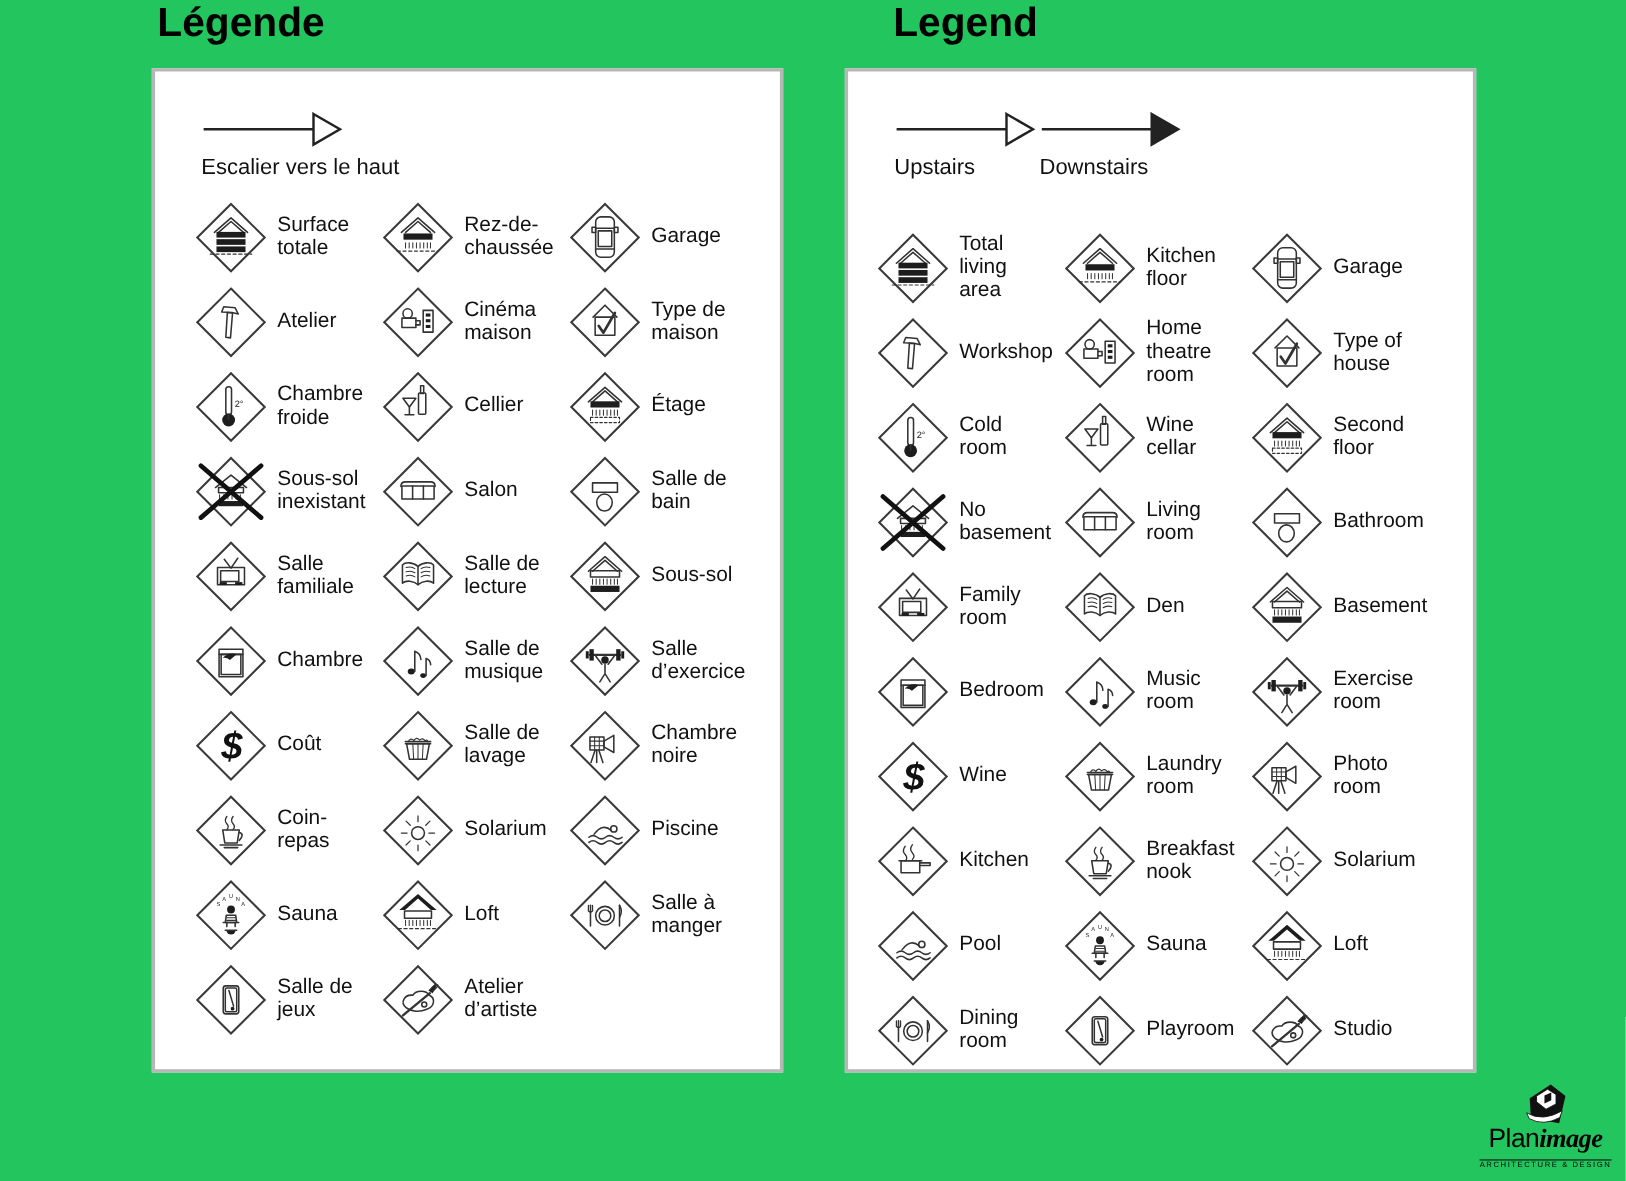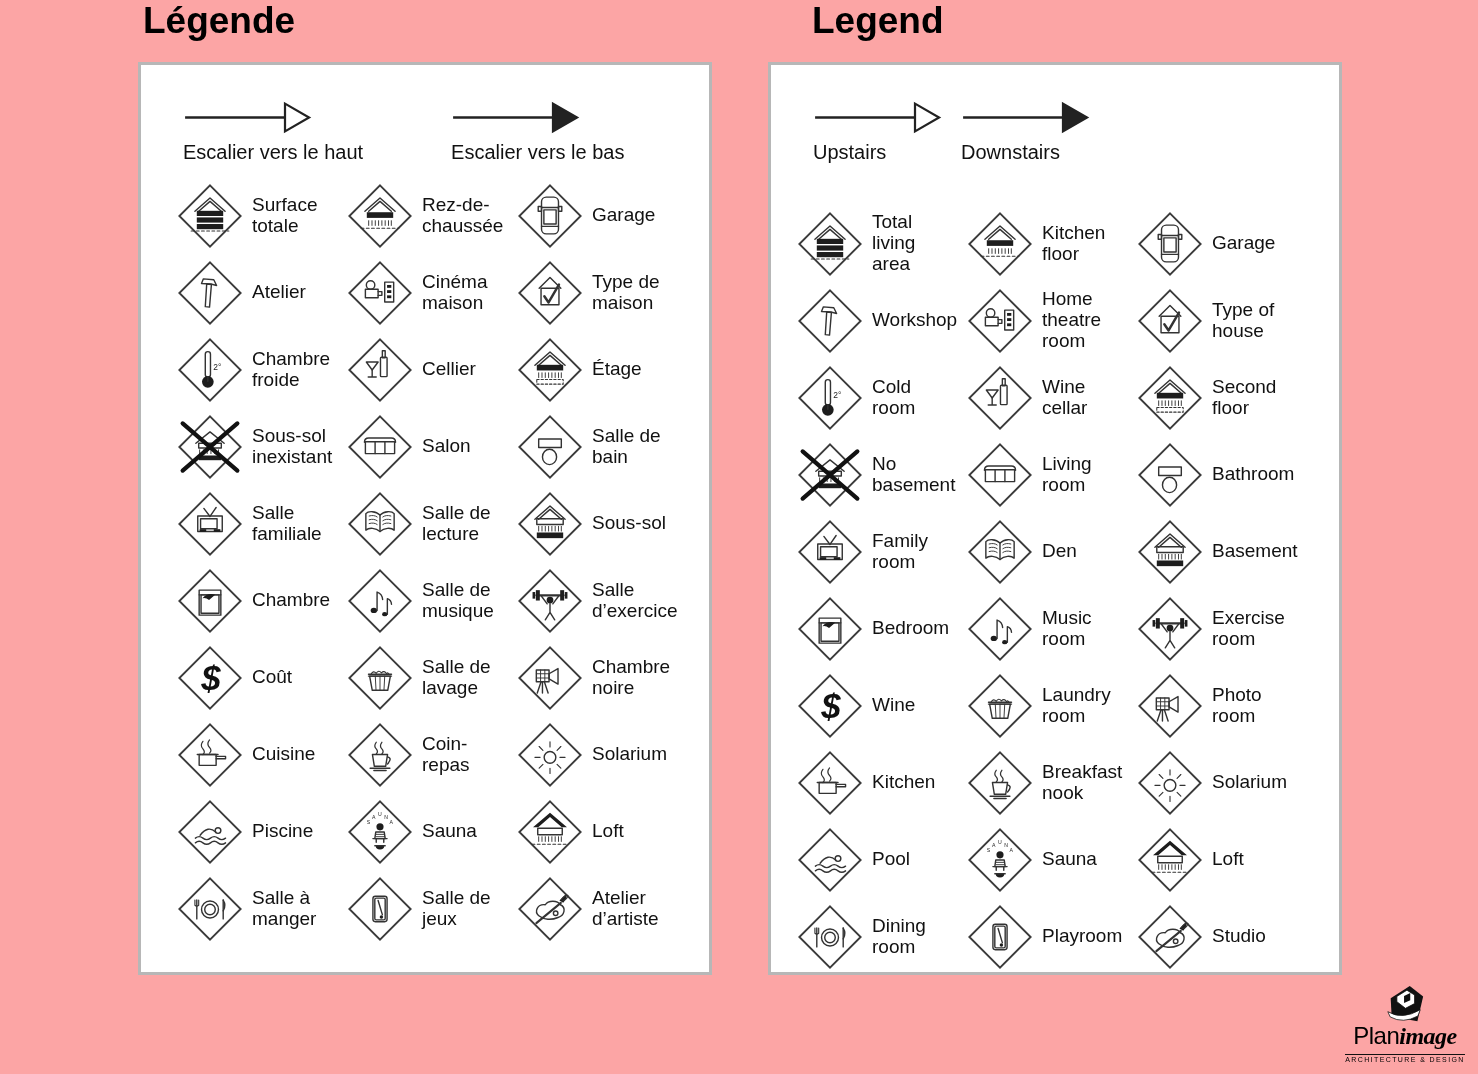--- a/index.html
+++ b/index.html
@@ -1,28 +1,28 @@
 <!DOCTYPE html>
 <html><head>
 <meta charset="utf-8">
 <style>
   html,body{margin:0;padding:0;background:#fff;}
-  #stage{position:relative;width:1478px;height:1074px;background:#fca5a5;overflow:hidden;
+  #stage{position:relative;width:1478px;height:1074px;background:#22c55e;overflow:hidden;
          font-family:"Liberation Sans",sans-serif;color:#111;}
   .panel-title{position:absolute;top:0px;margin:0;font-size:37px;font-weight:700;
                letter-spacing:0px;color:#000;}
   #title-fr{left:143px;}
   #title-en{left:772px;margin-left:40px;}
   .panel{position:absolute;top:62px;width:574px;height:913px;box-sizing:border-box;
          border:3px solid #b7b7b7;background:#fff;}
   #panel-fr{left:138px;}
   #panel-en{left:768px;}
   .arrows{position:absolute;top:34px;left:42px;display:flex;}
-  #panel-fr .arrows{gap:88px;}
-  #panel-en .arrows{gap:18px;}
+  #panel-fr .arrows{gap:56px;}
+  #panel-en .arrows{gap:2px;}
   .arrow-item{display:flex;flex-direction:column;min-width:130px;}
   .arrow-item svg{display:block;}
   .arrow-label{font-size:20px;margin-top:5px;white-space:nowrap;color:#111;}
   .grid{position:absolute;top:112px;display:grid;grid-template-columns:170px 170px 1fr;
         grid-auto-rows:77px;align-items:center;}
   #panel-fr .grid{left:36px;right:8px;}
   #panel-en .grid{left:26px;right:8px;margin-top:28px;}
   .cell{display:flex;align-items:center;gap:9px;}
   .cell svg{width:66px;height:66px;flex:none;}
   .cell-label{font-size:19px;line-height:1.1;white-space:pre-line;color:#111;max-width:108px;}
@@ -45,27 +45,20 @@
 
   <section class="panel" id="panel-fr">
     <div class="arrows">
       <div class="arrow-item">
         <svg viewBox="0 0 140 40" width="130" height="37">
           <path d="M2 20 H110" stroke="#222" stroke-width="2.6" fill="none"></path>
           <path d="M110 5 L136 20 L110 35 Z" fill="#fff" stroke="#222" stroke-width="2.4"></path>
         </svg>
         <span class="arrow-label">Escalier vers le haut</span>
       </div>
-      <div class="arrow-item">
-        <svg viewBox="0 0 140 40" width="130" height="37">
-          <path d="M2 20 H110" stroke="#222" stroke-width="2.6" fill="none"></path>
-          <path d="M110 5 L136 20 L110 35 Z" fill="#222" stroke="#222" stroke-width="2.4"></path>
-        </svg>
-        <span class="arrow-label">Escalier vers le bas</span>
-      </div>
     </div>
     <div class="grid">
         <div class="cell">
           <svg viewBox="0 0 70 70">
             <polygon points="35,2.5 67.5,35 35,67.5 2.5,35" fill="#fff" stroke="#3a3a3a" stroke-width="2"></polygon>
             <g stroke="#333" fill="none" stroke-width="1.5" stroke-linecap="round" stroke-linejoin="round">
               <path d="M19 30 L35 16 L51 30"></path>
               <path d="M23 30 L35 19.5 L47 30"></path>
               <rect x="21" y="29.5" width="28" height="5.5" fill="#1d1d1d" stroke="none"></rect>
               <rect x="21" y="36.5" width="28" height="5.5" fill="#1d1d1d" stroke="none"></rect>
@@ -323,32 +316,20 @@
             <polygon points="35,2.5 67.5,35 35,67.5 2.5,35" fill="#fff" stroke="#3a3a3a" stroke-width="2"></polygon>
             <g stroke="#333" fill="none" stroke-width="1.5" stroke-linecap="round" stroke-linejoin="round">
               <rect x="20.5" y="26.5" width="13.5" height="12.5"></rect>
               <path d="M25 26.5 V39 M29.5 26.5 V39 M20.5 30.5 H34 M20.5 35 H34" stroke-width="1"></path>
               <path d="M34 30.5 L43.5 25 V41.5 L34 36 Z"></path>
               <path d="M25.5 39 L21.5 51 M29 39 L33 51 M27 39 V51"></path>
             </g>
           </svg>
           <span class="cell-label">Chambre
 noire</span>
-        </div>
-        <div class="cell">
-          <svg viewBox="0 0 70 70">
-            <polygon points="35,2.5 67.5,35 35,67.5 2.5,35" fill="#fff" stroke="#3a3a3a" stroke-width="2"></polygon>
-            <g stroke="#333" fill="none" stroke-width="1.5" stroke-linecap="round" stroke-linejoin="round">
-              <path d="M21.5 34.5 H43.5"></path>
-              <rect x="23.5" y="34.5" width="18" height="11.5"></rect>
-              <path d="M41.5 36.5 H51.5 V39 H41.5"></path>
-              <path d="M27.5 20.5 q-3.5 4.5 0 8 q3 3.5 0 6 M34.5 19 q-3.5 4.5 0 8 q3 3.5 0 6" stroke-width="1.3"></path>
-            </g>
-          </svg>
-          <span class="cell-label">Cuisine</span>
         </div>
         <div class="cell">
           <svg viewBox="0 0 70 70">
             <polygon points="35,2.5 67.5,35 35,67.5 2.5,35" fill="#fff" stroke="#3a3a3a" stroke-width="2"></polygon>
             <g stroke="#333" fill="none" stroke-width="1.5" stroke-linecap="round" stroke-linejoin="round">
               <path d="M27 34.5 H43 L41 47 H29 Z"></path>
               <path d="M43 37 q5.5 1.5 0 7.5"></path>
               <path d="M24.5 49 H45.5 M28.5 51.5 H41.5"></path>
               <path d="M31 21.5 q-3 4 0 7 q2.6 3 0 5.5 M37 21.5 q-3 4 0 7 q2.6 3 0 5.5" stroke-width="1.3"></path>
             </g>

